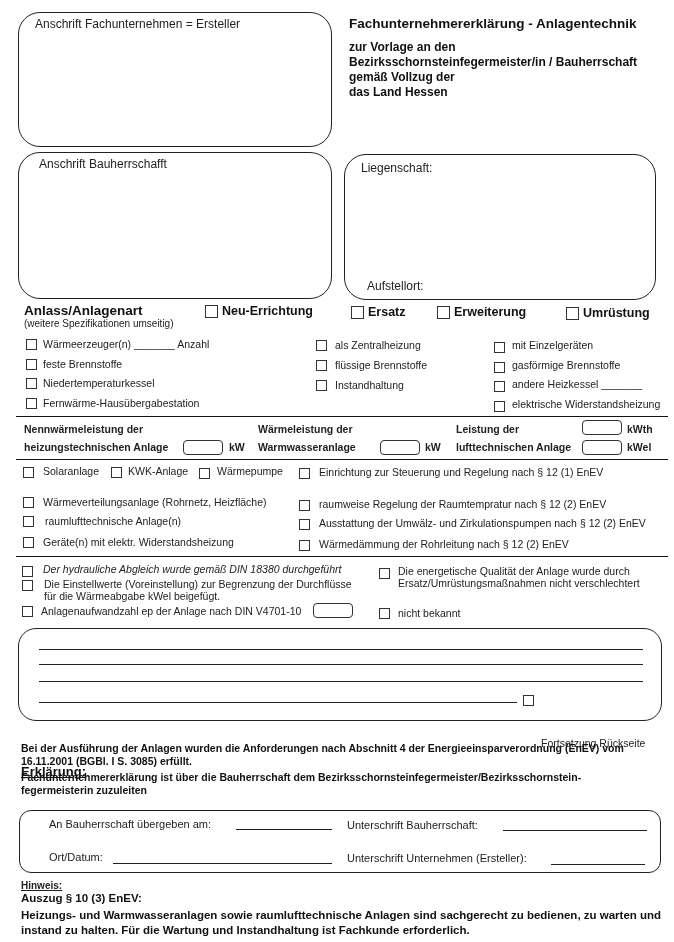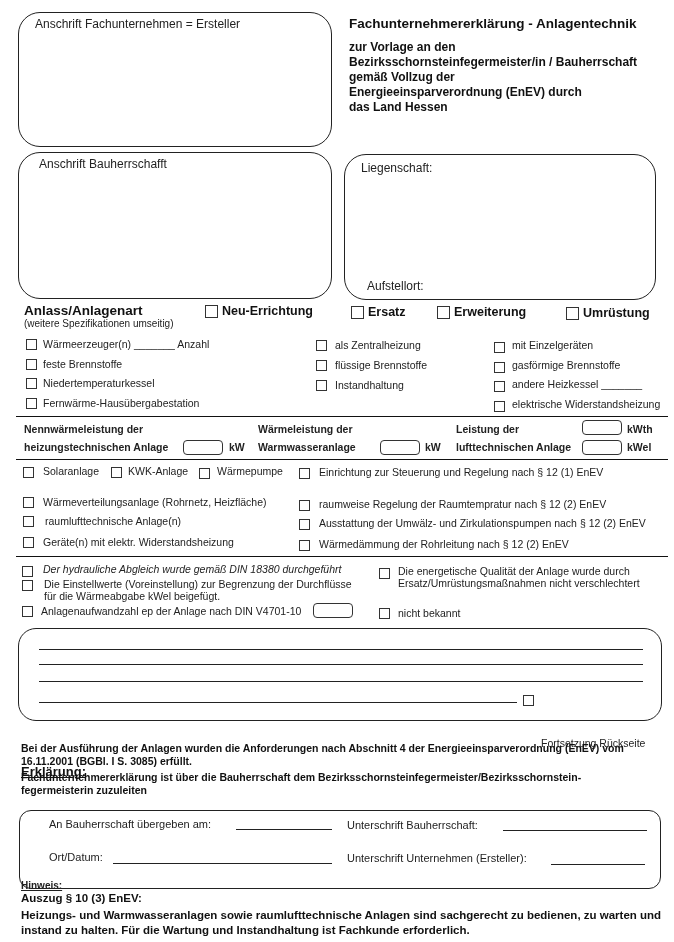--- a/index.html
+++ b/index.html
@@ -25,21 +25,20 @@
 
 <div class="rbox" style="left:18px;top:12px;width:314px;height:135px;">
   <div class="label-sm abs" style="left:16px;top:4px;">Anschrift Fachunternehmen = Ersteller</div>
 </div>
 
 <div class="abs title" style="left:349px;top:16px;">Fachunternehmererklärung - Anlagentechnik</div>
 <div class="abs subtitle" style="left:349px;top:40px;">
   <div>zur Vorlage an den</div>
   <div>Bezirksschornsteinfegermeister/in / Bauherrschaft</div>
   <div>gemäß Vollzug der</div>
-  <div>Energieeinsparverordnung (EnEV) durch</div>
   <div>das Land Hessen</div>
 </div>
 
 <div class="rbox" style="left:18px;top:152px;width:314px;height:147px;">
   <div class="label-sm abs" style="left:20px;top:4px;">Anschrift Bauherrschafft</div>
 </div>
 <div class="rbox" style="left:344px;top:154px;width:312px;height:146px;">
   <div class="label-sm abs" style="left:16px;top:6px;">Liegenschaft:</div>
   <div class="label-sm abs" style="left:22px;top:124px;">Aufstellort:</div>
 </div>
@@ -148,21 +147,21 @@
   <div class="hline" style="left:20px;top:52px;width:604px;"></div>
   <div class="hline" style="left:20px;top:73px;width:478px;"></div>
   <div class="cb" style="left:504px;top:66px;"></div>
   <div class="txt" style="left:522px;top:68px;margin-top:40px;">Fortsetzung Rückseite</div>
 </div>
 
 <div class="txt-bold ul" style="left:21px;top:728px;font-size:13px;margin-top:36px;">Erklärung:</div>
 <div class="abs" style="left:21px;top:742px;width:640px;font-size:10.5px;font-weight:bold;line-height:12.5px;">Bei der Ausführung der Anlagen wurden die Anforderungen nach Abschnitt 4 der Energieeinsparverordnung (EnEV) vom 16.11.2001 (BGBl. I S. 3085) erfüllt.</div>
 <div class="abs" style="left:21px;top:771px;width:610px;font-size:10.5px;font-weight:bold;line-height:13px;">Fachunternehmererklärung ist über die Bauherrschaft dem Bezirksschornsteinfegermeister/Bezirksschornstein-fegermeisterin zuzuleiten</div>
 
-<div class="rbox" style="left:19px;top:810px;width:642px;height:79px;border-radius:12px;">
+<div class="rbox" style="left:19px;top:810px;width:642px;height:63px;border-radius:12px;">
   <div class="txt" style="left:29px;top:7px;font-size:11px;">An Bauherrschaft übergeben am:</div>
   <div class="hline" style="left:216px;top:18px;width:96px;"></div>
   <div class="txt" style="left:327px;top:8px;font-size:11px;">Unterschrift Bauherrschaft:</div>
   <div class="hline" style="left:483px;top:19px;width:144px;"></div>
   <div class="txt" style="left:29px;top:40px;font-size:11px;">Ort/Datum:</div>
   <div class="hline" style="left:93px;top:52px;width:219px;"></div>
   <div class="txt" style="left:327px;top:41px;font-size:11px;">Unterschrift Unternehmen (Ersteller):</div>
   <div class="hline" style="left:531px;top:53px;width:94px;"></div>
 </div>
 

